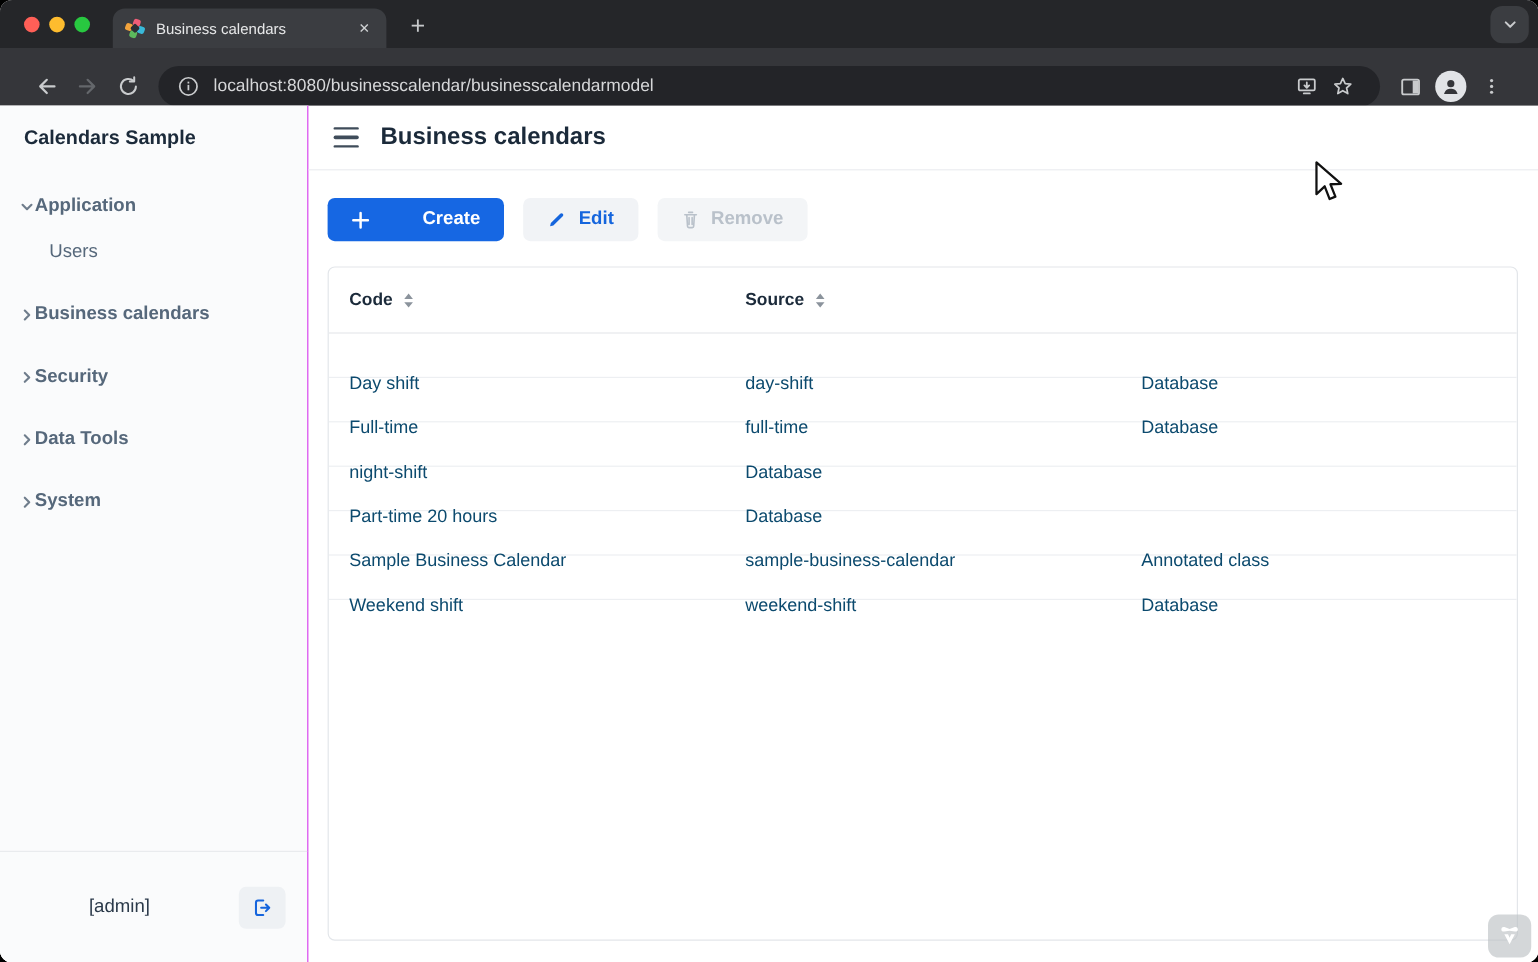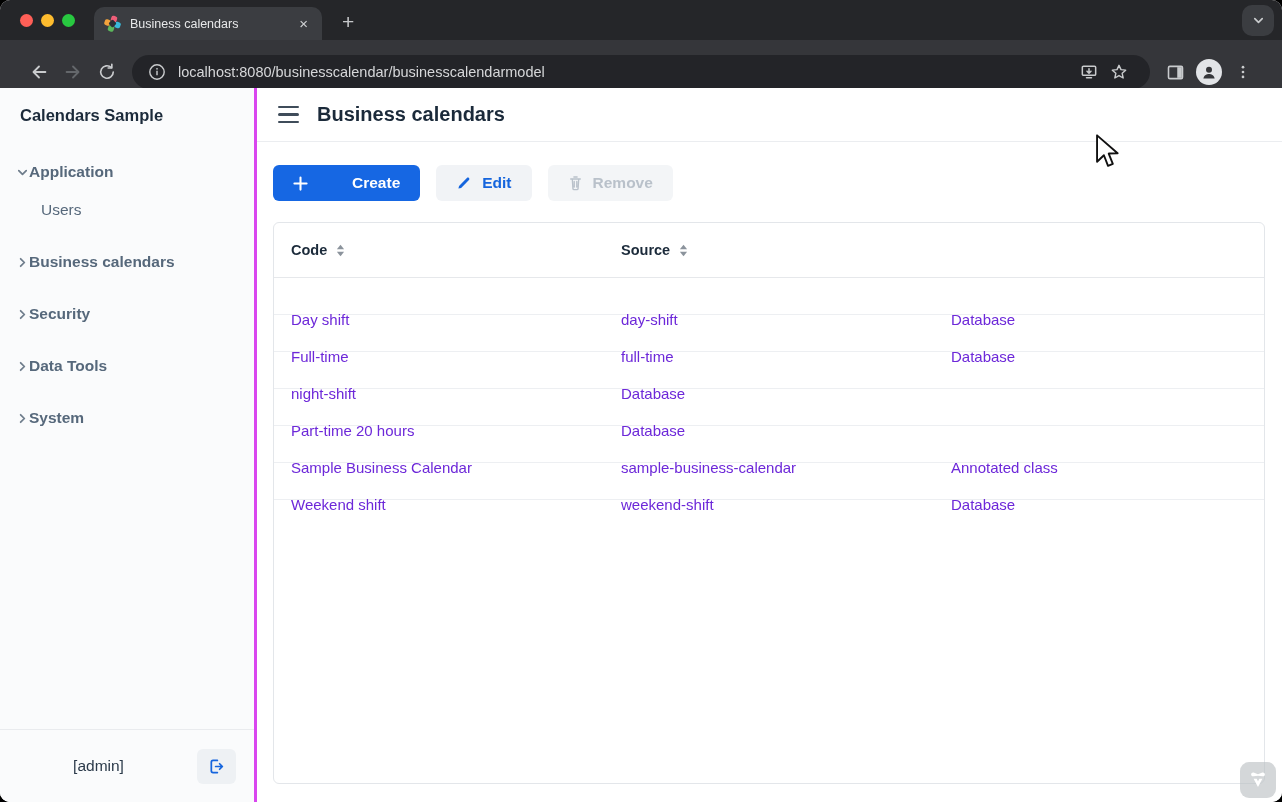--- a/index.html
+++ b/index.html
@@ -18,49 +18,49 @@
 
   .toolbar{height:64px;background:#35363a;display:flex;align-items:center;padding:0 22px;box-sizing:border-box;}
   .tool-btn{width:34px;height:34px;display:flex;align-items:center;justify-content:center;cursor:pointer;flex:0 0 auto;}
   .urlbar{flex:1;height:34px;background:#232428;border-radius:17px;display:flex;align-items:center;padding:0 16px;margin:0 8px;box-sizing:border-box;min-width:0;}
   .url-text{color:#d6d7d9;font-size:14.5px;margin-left:12px;white-space:nowrap;overflow:hidden;}
   .url-spacer{flex:1;}
   .avatar{width:26px;height:26px;border-radius:50%;background:#e2e4e7;display:flex;align-items:center;justify-content:center;}
 
   
   .app{position:absolute;top:88px;left:0;right:0;bottom:0;display:flex;background:#fff;}
-  .sidebar{width:257px;flex:0 0 257px;background:#fafbfc;border-right:3px solid #d946ef;display:flex;flex-direction:column;box-sizing:border-box;}
+  .sidebar{width:257px;flex:0 0 257px;background:#fafbfc;border-right:1px solid #d946ef;display:flex;flex-direction:column;box-sizing:border-box;}
   .app-title{padding:18px 20px 8px 20px;font-size:16.5px;font-weight:700;color:#1b2a3a;}
   .nav{flex:1;overflow:hidden;}
   .nav-item{display:flex;align-items:center;height:30px;padding:0 16px;cursor:pointer;color:#56687b;font-weight:600;font-size:15.5px;}
   .nav-group{margin-top:22px;}
   .nav-group.first{margin-top:24px;}
   .nav-child{padding-left:41px;margin-top:8px;margin-bottom:22px;font-weight:500;color:#56687b;}
   .nav-chev{width:13px;height:13px;flex:0 0 13px;display:flex;}
-  .sidebar-footer{border-top:1px solid #e9ebee;height:73px;display:flex;align-items:center;padding:0 18px 0 0;box-sizing:border-box;}
+  .sidebar-footer{border-top:1px solid #e9ebee;height:93px;display:flex;align-items:center;padding:0 18px 0 0;box-sizing:border-box;}
   .footer-user{flex:1;text-align:center;font-size:15.5px;color:#2b3a4a;}
   .logout-btn{width:39px;height:35px;background:#eef1f4;border-radius:6px;display:flex;align-items:center;justify-content:center;cursor:pointer;}
 
   .main{flex:1;position:relative;min-width:0;}
   .main-header{height:54px;display:flex;align-items:center;padding:0 21px;border-bottom:1px solid #ebedf0;box-sizing:border-box;}
   .hamburger{width:21px;display:flex;flex-direction:column;gap:5px;cursor:pointer;padding:4px 0;}
   .hamburger span{height:2.4px;background:#3f4c5a;border-radius:2px;}
   .page-title{margin-left:18px;font-size:20px;font-weight:600;color:#1b2a3a;}
 
   .btn-row{display:flex;gap:16px;padding:23px 16px 0 16px;}
   .btn{height:36px;border:none;border-radius:6px;display:flex;align-items:center;gap:10px;font-family:inherit;font-size:15.5px;font-weight:600;padding:0 20px;cursor:pointer;}
   .btn-primary{background:#1667e3;color:#fff;gap:44px;}
   .btn-secondary{background:#f1f3f6;color:#1565dd;}
   .btn-disabled{background:#f3f5f7;color:#b9c1ca;cursor:default;}
 
   .grid{position:absolute;left:16px;right:17px;top:134px;bottom:18px;border:1px solid #e3e6ea;border-radius:6px;overflow:hidden;background:#fff;}
   .thead{display:grid;grid-template-columns:330px 330px 1fr;height:54px;align-items:center;border-bottom:1px solid #e6e8eb;}
   .th{padding-left:17px;font-size:14.5px;font-weight:600;color:#1b2a3a;display:flex;align-items:center;gap:9px;cursor:pointer;}
   .trow{display:grid;grid-template-columns:330px 330px 1fr;height:36px;align-items:center;border-bottom:1px solid #edeff2;cursor:pointer;}
-  .td{padding-left:17px;font-size:15px;color:#6d28d9;white-space:nowrap;margin-top:33px;}
+  .td{padding-left:17px;font-size:15px;color:#0c4a6e;white-space:nowrap;margin-top:33px;}
 
   .devtool-btn{position:absolute;right:6px;bottom:4px;width:36px;height:36px;border-radius:9px;background:rgba(186,190,194,0.62);display:flex;align-items:center;justify-content:center;cursor:pointer;}
 
   .cursor{position:absolute;left:1095px;top:134px;pointer-events:none;}
 </style>
 </head>
 <body>
 
 <div class="window">
 

